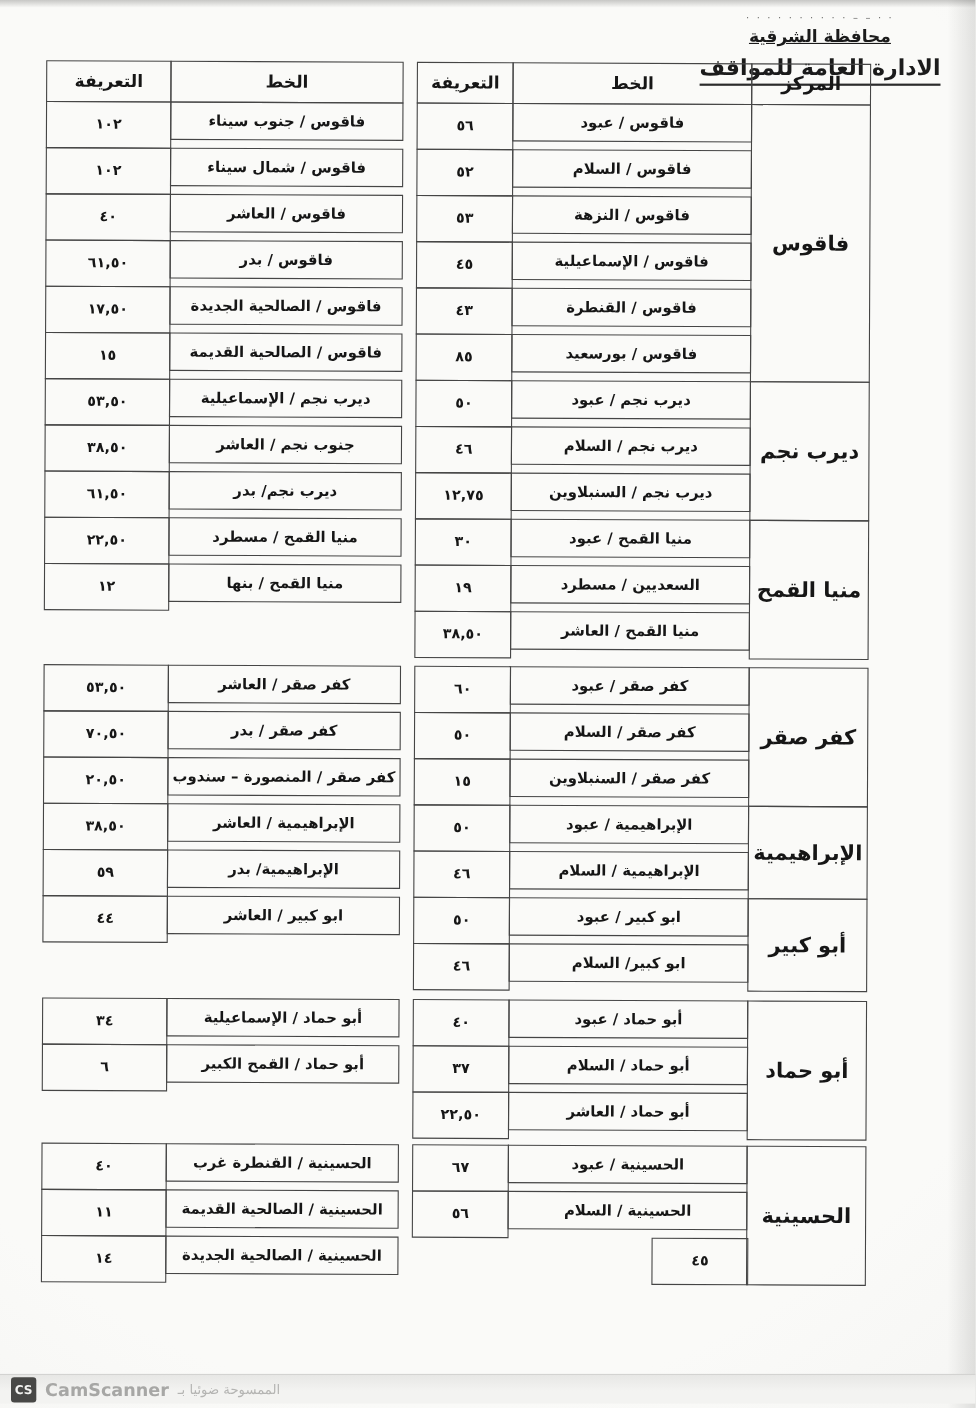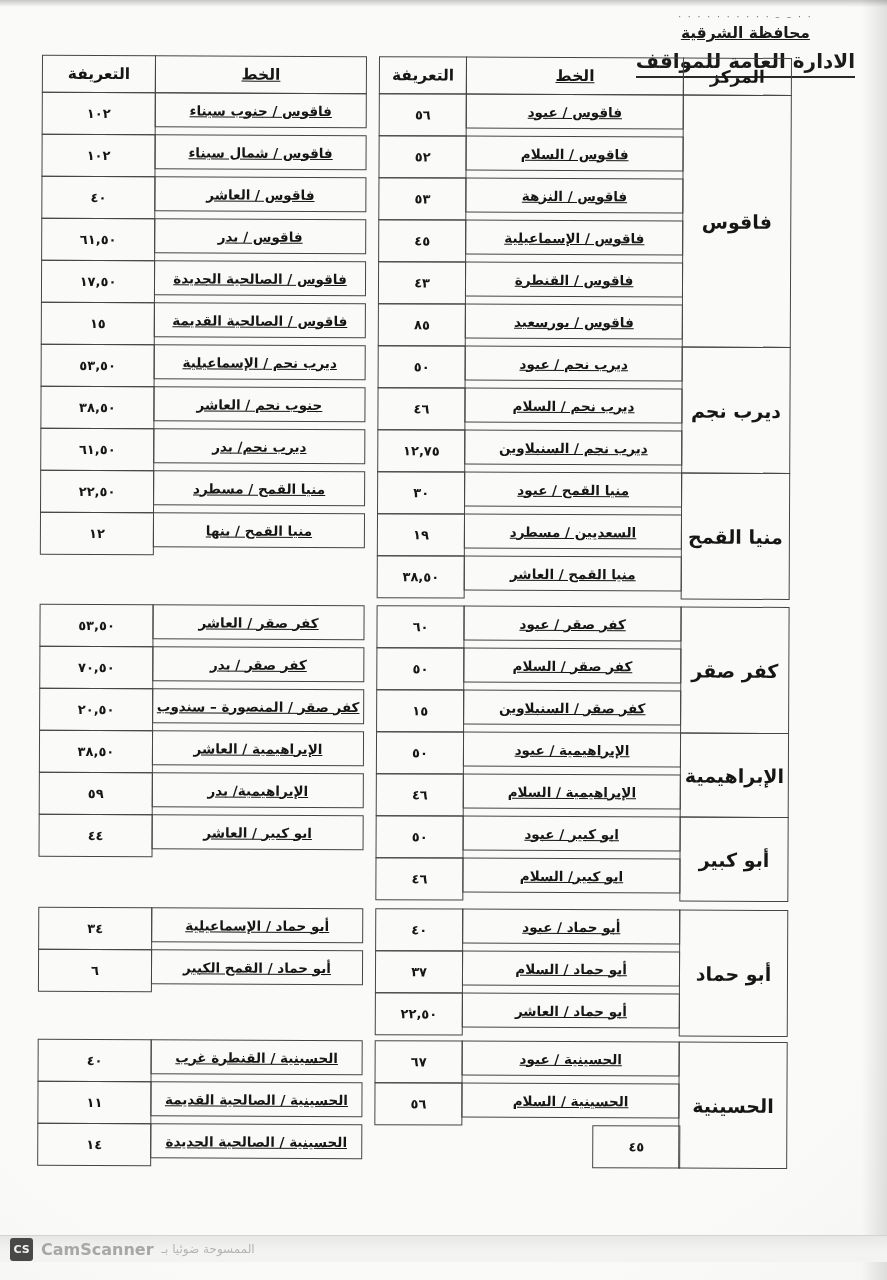--- a/index.html
+++ b/index.html
@@ -37,28 +37,28 @@
     display:flex; align-items:center; justify-content:center;
     font-weight:bold; background:transparent; white-space:nowrap; overflow:hidden;
   }
   .markaz-cell{ width:117px; font-size:19px; letter-spacing:0; }
   .block{display:flex; flex-direction:column; align-self:flex-start;}
   .right-block{width:305px; margin-right:-1px;}
   .left-block{width:325px;}
   .bgap{width:13px;}
   .trow{display:flex; direction:rtl;}
   .trow + .trow{margin-top:-1px;}
-  .c-line{width:218px; height:35px; font-size:13.5px;text-decoration:underline;}
+  .c-line{width:218px; height:35px; font-size:13.5px;}
   .c-fare{width:88px; height:43px; font-size:13px; margin-right:-1px; letter-spacing:1px;}
   .left-block .c-line{width:212px;}
   .left-block .c-fare{width:114px;}
   .header-band .cellbase{height:38px; font-size:15.5px;}
   .header-band .markaz-cell{font-size:17px;}
   .scanner-bar{
-    position:absolute; left:0; bottom:18px; width:100%; height:27px;
+    position:absolute; left:0; bottom:4px; width:100%; height:27px;
     background:linear-gradient(180deg,#e7e7e5,#f3f3f1 55%);
     border-top:1px solid #d3d3d1;
     display:flex; align-items:center; gap:8px; padding:0 10px; box-sizing:border-box;
     direction:ltr;
   }
   .cs-logo{
     width:23px; height:23px; border-radius:3px; background:#484846;
     color:#f2f2f0; font-size:11px; font-weight:bold;
     display:flex; align-items:center; justify-content:center; flex:0 0 auto;
   }

